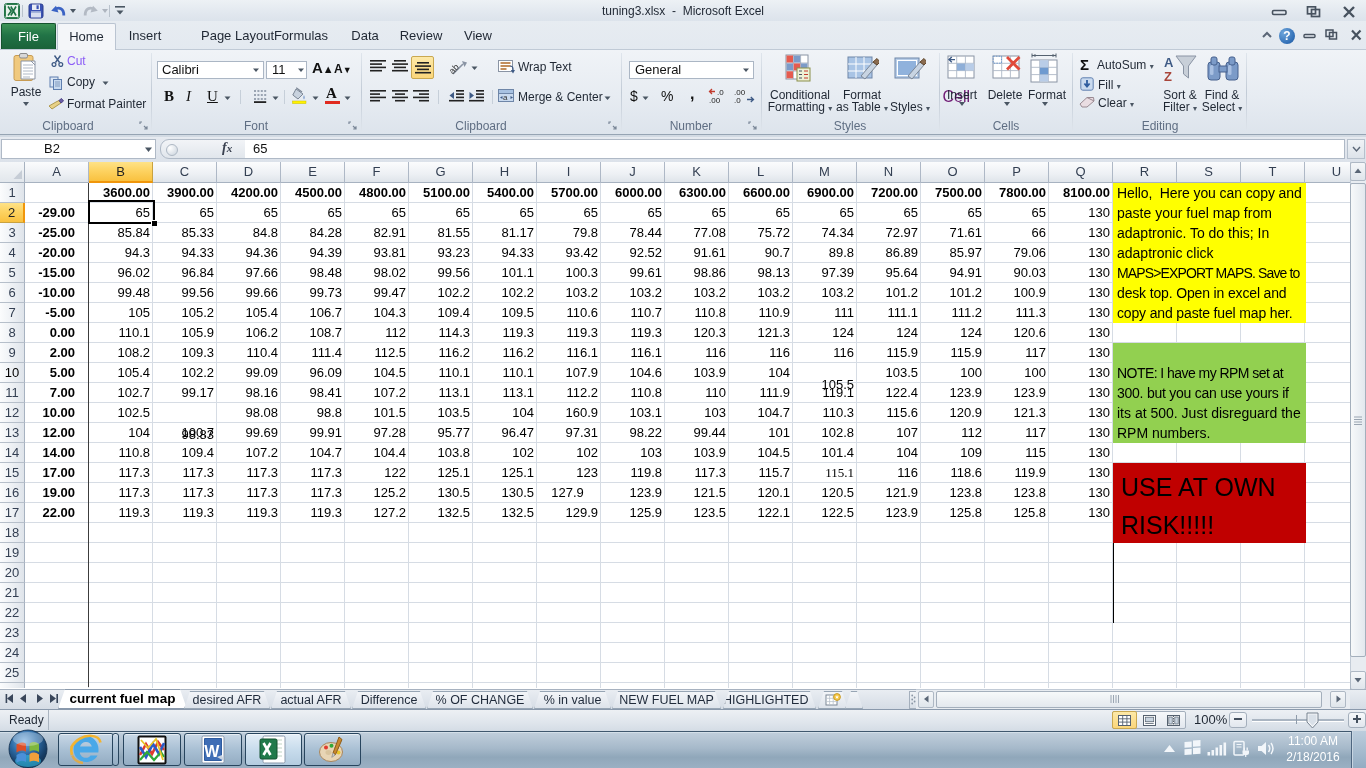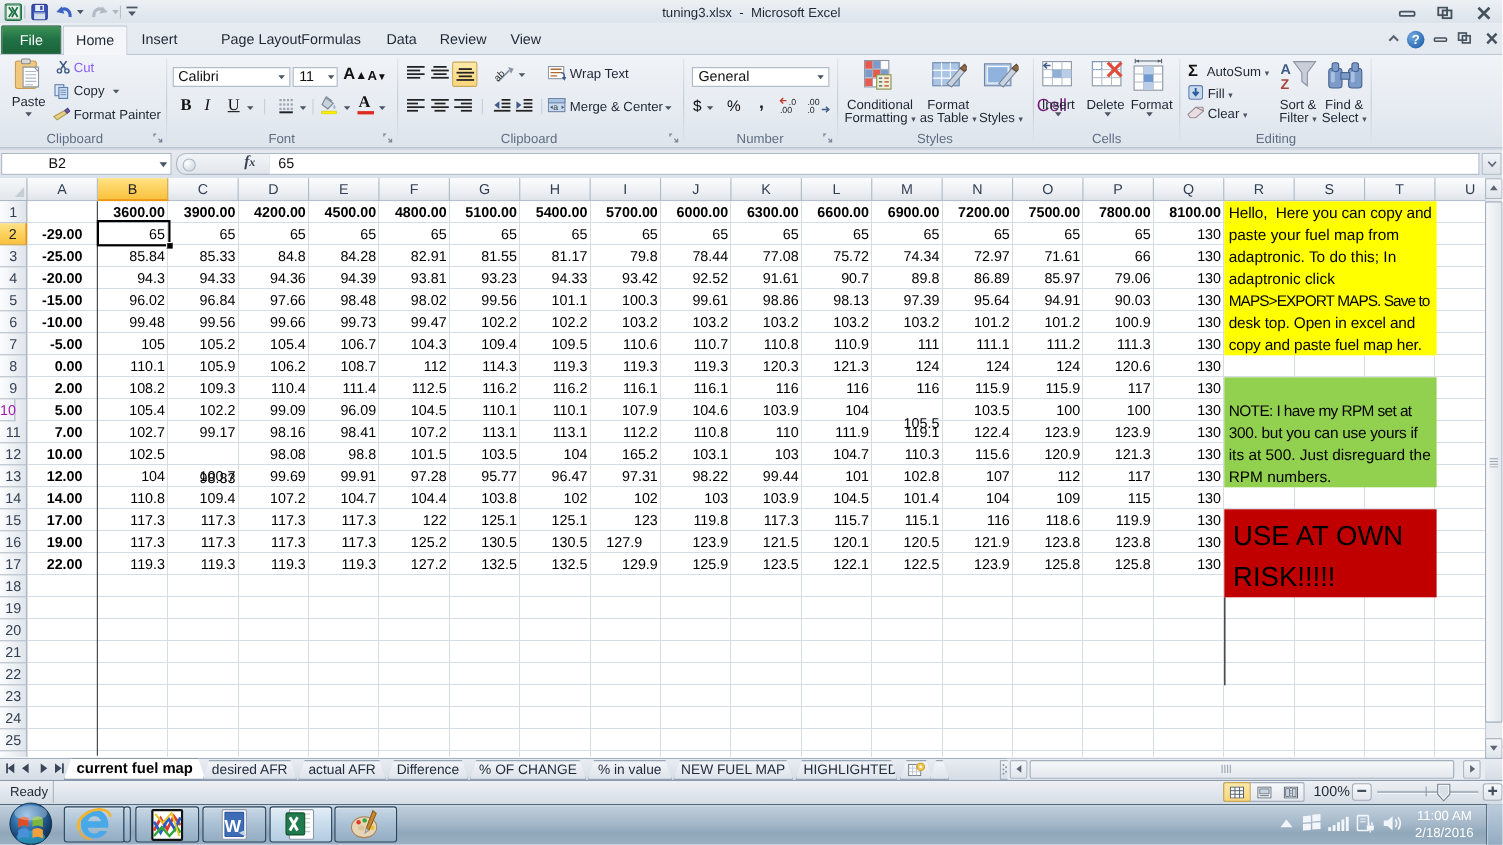--- a/index.html
+++ b/index.html
@@ -476,21 +476,21 @@
 <div class="ab" style="left:0;top:183px;width:25px;height:505px;background:linear-gradient(to right,#FBFCFD,#E8ECF1 70%,#DFE4EA);border-right:1px solid #A7B2C0;box-sizing:border-box;"></div>
 <div class="ab" style="left:0;top:183px;width:25px;height:20px;border-right:1px solid #A7B2C0;border-bottom:1px solid #B6BFCA;box-sizing:border-box;text-align:center;font-size:13px;color:#333F52;line-height:19px;">1</div>
 <div class="ab" style="left:0;top:203px;width:25px;height:20px;background:linear-gradient(#FEE287,#FDD362 45%,#F9C13F);border-right:2px solid #F0960B;border-bottom:1px solid #C9A23F;box-sizing:border-box;text-align:center;font-size:13px;color:#222;line-height:19px;">2</div>
 <div class="ab" style="left:0;top:223px;width:25px;height:20px;border-right:1px solid #A7B2C0;border-bottom:1px solid #B6BFCA;box-sizing:border-box;text-align:center;font-size:13px;color:#333F52;line-height:19px;">3</div>
 <div class="ab" style="left:0;top:243px;width:25px;height:20px;border-right:1px solid #A7B2C0;border-bottom:1px solid #B6BFCA;box-sizing:border-box;text-align:center;font-size:13px;color:#333F52;line-height:19px;">4</div>
 <div class="ab" style="left:0;top:263px;width:25px;height:20px;border-right:1px solid #A7B2C0;border-bottom:1px solid #B6BFCA;box-sizing:border-box;text-align:center;font-size:13px;color:#333F52;line-height:19px;">5</div>
 <div class="ab" style="left:0;top:283px;width:25px;height:20px;border-right:1px solid #A7B2C0;border-bottom:1px solid #B6BFCA;box-sizing:border-box;text-align:center;font-size:13px;color:#333F52;line-height:19px;">6</div>
 <div class="ab" style="left:0;top:303px;width:25px;height:20px;border-right:1px solid #A7B2C0;border-bottom:1px solid #B6BFCA;box-sizing:border-box;text-align:center;font-size:13px;color:#333F52;line-height:19px;">7</div>
 <div class="ab" style="left:0;top:323px;width:25px;height:20px;border-right:1px solid #A7B2C0;border-bottom:1px solid #B6BFCA;box-sizing:border-box;text-align:center;font-size:13px;color:#333F52;line-height:19px;">8</div>
 <div class="ab" style="left:0;top:343px;width:25px;height:20px;border-right:1px solid #A7B2C0;border-bottom:1px solid #B6BFCA;box-sizing:border-box;text-align:center;font-size:13px;color:#333F52;line-height:19px;">9</div>
-<div class="ab" style="left:0;top:363px;width:14px;height:20px;border-right:1px solid #A7B2C0;border-bottom:1px solid #B6BFCA;box-sizing:border-box;text-align:center;font-size:13px;color:#a21caf;line-height:19px;">10</div>
+<div class="ab" style="left:0;top:363px;width:25px;height:20px;border-right:1px solid #A7B2C0;border-bottom:1px solid #B6BFCA;box-sizing:border-box;text-align:center;font-size:13px;color:#000000;line-height:19px;">10</div>
 <div class="ab" style="left:0;top:383px;width:25px;height:20px;border-right:1px solid #A7B2C0;border-bottom:1px solid #B6BFCA;box-sizing:border-box;text-align:center;font-size:13px;color:#333F52;line-height:19px;">11</div>
 <div class="ab" style="left:0;top:403px;width:25px;height:20px;border-right:1px solid #A7B2C0;border-bottom:1px solid #B6BFCA;box-sizing:border-box;text-align:center;font-size:13px;color:#333F52;line-height:19px;">12</div>
 <div class="ab" style="left:0;top:423px;width:25px;height:20px;border-right:1px solid #A7B2C0;border-bottom:1px solid #B6BFCA;box-sizing:border-box;text-align:center;font-size:13px;color:#333F52;line-height:19px;">13</div>
 <div class="ab" style="left:0;top:443px;width:25px;height:20px;border-right:1px solid #A7B2C0;border-bottom:1px solid #B6BFCA;box-sizing:border-box;text-align:center;font-size:13px;color:#333F52;line-height:19px;">14</div>
 <div class="ab" style="left:0;top:463px;width:25px;height:20px;border-right:1px solid #A7B2C0;border-bottom:1px solid #B6BFCA;box-sizing:border-box;text-align:center;font-size:13px;color:#333F52;line-height:19px;">15</div>
 <div class="ab" style="left:0;top:483px;width:25px;height:20px;border-right:1px solid #A7B2C0;border-bottom:1px solid #B6BFCA;box-sizing:border-box;text-align:center;font-size:13px;color:#333F52;line-height:19px;">16</div>
 <div class="ab" style="left:0;top:503px;width:25px;height:20px;border-right:1px solid #A7B2C0;border-bottom:1px solid #B6BFCA;box-sizing:border-box;text-align:center;font-size:13px;color:#333F52;line-height:19px;">17</div>
 <div class="ab" style="left:0;top:523px;width:25px;height:20px;border-right:1px solid #A7B2C0;border-bottom:1px solid #B6BFCA;box-sizing:border-box;text-align:center;font-size:13px;color:#333F52;line-height:19px;">18</div>
 <div class="ab" style="left:0;top:543px;width:25px;height:20px;border-right:1px solid #A7B2C0;border-bottom:1px solid #B6BFCA;box-sizing:border-box;text-align:center;font-size:13px;color:#333F52;line-height:19px;">19</div>
 <div class="ab" style="left:0;top:563px;width:25px;height:20px;border-right:1px solid #A7B2C0;border-bottom:1px solid #B6BFCA;box-sizing:border-box;text-align:center;font-size:13px;color:#333F52;line-height:19px;">20</div>
@@ -694,21 +694,21 @@
 <div class="cell" style="left:921px;top:383px;width:61px;">123.9</div>
 <div class="cell" style="left:985px;top:383px;width:61px;">123.9</div>
 <div class="cell" style="left:1049px;top:383px;width:61px;">130</div>
 <div class="cell" style="left:89px;top:403px;width:61px;">102.5</div>
 <div class="cell" style="left:153px;top:425px;width:61px;">98.83</div>
 <div class="cell" style="left:217px;top:403px;width:61px;">98.08</div>
 <div class="cell" style="left:281px;top:403px;width:61px;">98.8</div>
 <div class="cell" style="left:345px;top:403px;width:61px;">101.5</div>
 <div class="cell" style="left:409px;top:403px;width:61px;">103.5</div>
 <div class="cell" style="left:473px;top:403px;width:61px;">104</div>
-<div class="cell" style="left:537px;top:403px;width:61px;">165.2</div>
+<div class="cell" style="left:537px;top:403px;width:61px;">160.9</div>
 <div class="cell" style="left:601px;top:403px;width:61px;">103.1</div>
 <div class="cell" style="left:665px;top:403px;width:61px;">103</div>
 <div class="cell" style="left:729px;top:403px;width:61px;">104.7</div>
 <div class="cell" style="left:793px;top:403px;width:61px;">110.3</div>
 <div class="cell" style="left:857px;top:403px;width:61px;">115.6</div>
 <div class="cell" style="left:921px;top:403px;width:61px;">120.9</div>
 <div class="cell" style="left:985px;top:403px;width:61px;">121.3</div>
 <div class="cell" style="left:1049px;top:403px;width:61px;">130</div>
 <div class="cell" style="left:89px;top:423px;width:61px;">104</div>
 <div class="cell" style="left:153px;top:423px;width:61px;">100.7</div>
@@ -746,21 +746,21 @@
 <div class="cell" style="left:153px;top:463px;width:61px;">117.3</div>
 <div class="cell" style="left:217px;top:463px;width:61px;">117.3</div>
 <div class="cell" style="left:281px;top:463px;width:61px;">117.3</div>
 <div class="cell" style="left:345px;top:463px;width:61px;">122</div>
 <div class="cell" style="left:409px;top:463px;width:61px;">125.1</div>
 <div class="cell" style="left:473px;top:463px;width:61px;">125.1</div>
 <div class="cell" style="left:537px;top:463px;width:61px;">123</div>
 <div class="cell" style="left:601px;top:463px;width:61px;">119.8</div>
 <div class="cell" style="left:665px;top:463px;width:61px;">117.3</div>
 <div class="cell" style="left:729px;top:463px;width:61px;">115.7</div>
-<div class="cell" style="left:793px;top:463px;width:61px;">115.1</div>
+<div class="cell" style="left:793px;top:463px;width:61px;font-family:Liberation Serif, serif;">115.1</div>
 <div class="cell" style="left:857px;top:463px;width:61px;">116</div>
 <div class="cell" style="left:921px;top:463px;width:61px;">118.6</div>
 <div class="cell" style="left:985px;top:463px;width:61px;">119.9</div>
 <div class="cell" style="left:1049px;top:463px;width:61px;">130</div>
 <div class="cell" style="left:89px;top:483px;width:61px;">117.3</div>
 <div class="cell" style="left:153px;top:483px;width:61px;">117.3</div>
 <div class="cell" style="left:217px;top:483px;width:61px;">117.3</div>
 <div class="cell" style="left:281px;top:483px;width:61px;">117.3</div>
 <div class="cell" style="left:345px;top:483px;width:61px;">125.2</div>
 <div class="cell" style="left:409px;top:483px;width:61px;">130.5</div>
@@ -852,21 +852,21 @@
  clip-path:polygon(6px 0,100px 0,106px 100%,0 100%);box-shadow:inset 0 0 0 1px #97A5B4;
  font-size:12.5px;color:#1F2A3A;text-align:center;line-height:18px;">% OF CHANGE</div>
 <div class="ab" style="left:534px;top:691px;width:77px;height:18px;background:linear-gradient(#F4F6F9,#DCE2EA);
  clip-path:polygon(6px 0,71px 0,77px 100%,0 100%);box-shadow:inset 0 0 0 1px #97A5B4;
  font-size:12.5px;color:#1F2A3A;text-align:center;line-height:18px;">% in value</div>
 <div class="ab" style="left:612px;top:691px;width:109px;height:18px;background:linear-gradient(#F4F6F9,#DCE2EA);
  clip-path:polygon(6px 0,103px 0,109px 100%,0 100%);box-shadow:inset 0 0 0 1px #97A5B4;
  font-size:12.5px;color:#1F2A3A;text-align:center;line-height:18px;">NEW FUEL MAP</div>
 <div class="ab" style="left:723px;top:691px;width:93px;height:18px;background:linear-gradient(#F4F6F9,#DCE2EA);
  clip-path:polygon(6px 0,87px 0,93px 100%,0 100%);box-shadow:inset 0 0 0 1px #97A5B4;
- font-size:12.5px;color:#1F2A3A;text-align:right;line-height:18px;">HIGHLIGHTED</div>
+ font-size:12.5px;color:#1F2A3A;text-align:left;line-height:18px;">HIGHLIGHTED</div>
 <div class="ab" style="left:818px;top:691px;width:30px;height:18px;background:linear-gradient(#F4F6F9,#DCE2EA);
  clip-path:polygon(6px 0,24px 0,30px 100%,0 100%);box-shadow:inset 0 0 0 1px #97A5B4;"></div>
 <div class="ab" style="left:845px;top:691px;width:18px;height:18px;background:linear-gradient(#F4F6F9,#DCE2EA);
  clip-path:polygon(6px 0,12px 0,18px 100%,0 100%);box-shadow:inset 0 0 0 1px #97A5B4;"></div>
 <svg class="ab" style="left:825px;top:693px" width="16" height="14" viewBox="0 0 16 14">
 <rect x="1" y="2" width="11" height="10" fill="#fff" stroke="#7C8796"></rect>
 <path d="M1 5.3 h11 M1 8.6 h11 M4.6 2 v10 M8.2 2 v10" stroke="#B9C2CC" stroke-width="0.8"></path>
 <circle cx="12" cy="4" r="3.4" fill="#F7C948" stroke="#C79B2A"></circle>
 <path d="M12 2.2 L12.5 3.4 L13.8 3.5 L12.8 4.3 L13.2 5.6 L12 4.9 L10.8 5.6 L11.2 4.3 L10.2 3.5 L11.5 3.4 Z" fill="#fff"></path>
 </svg>

